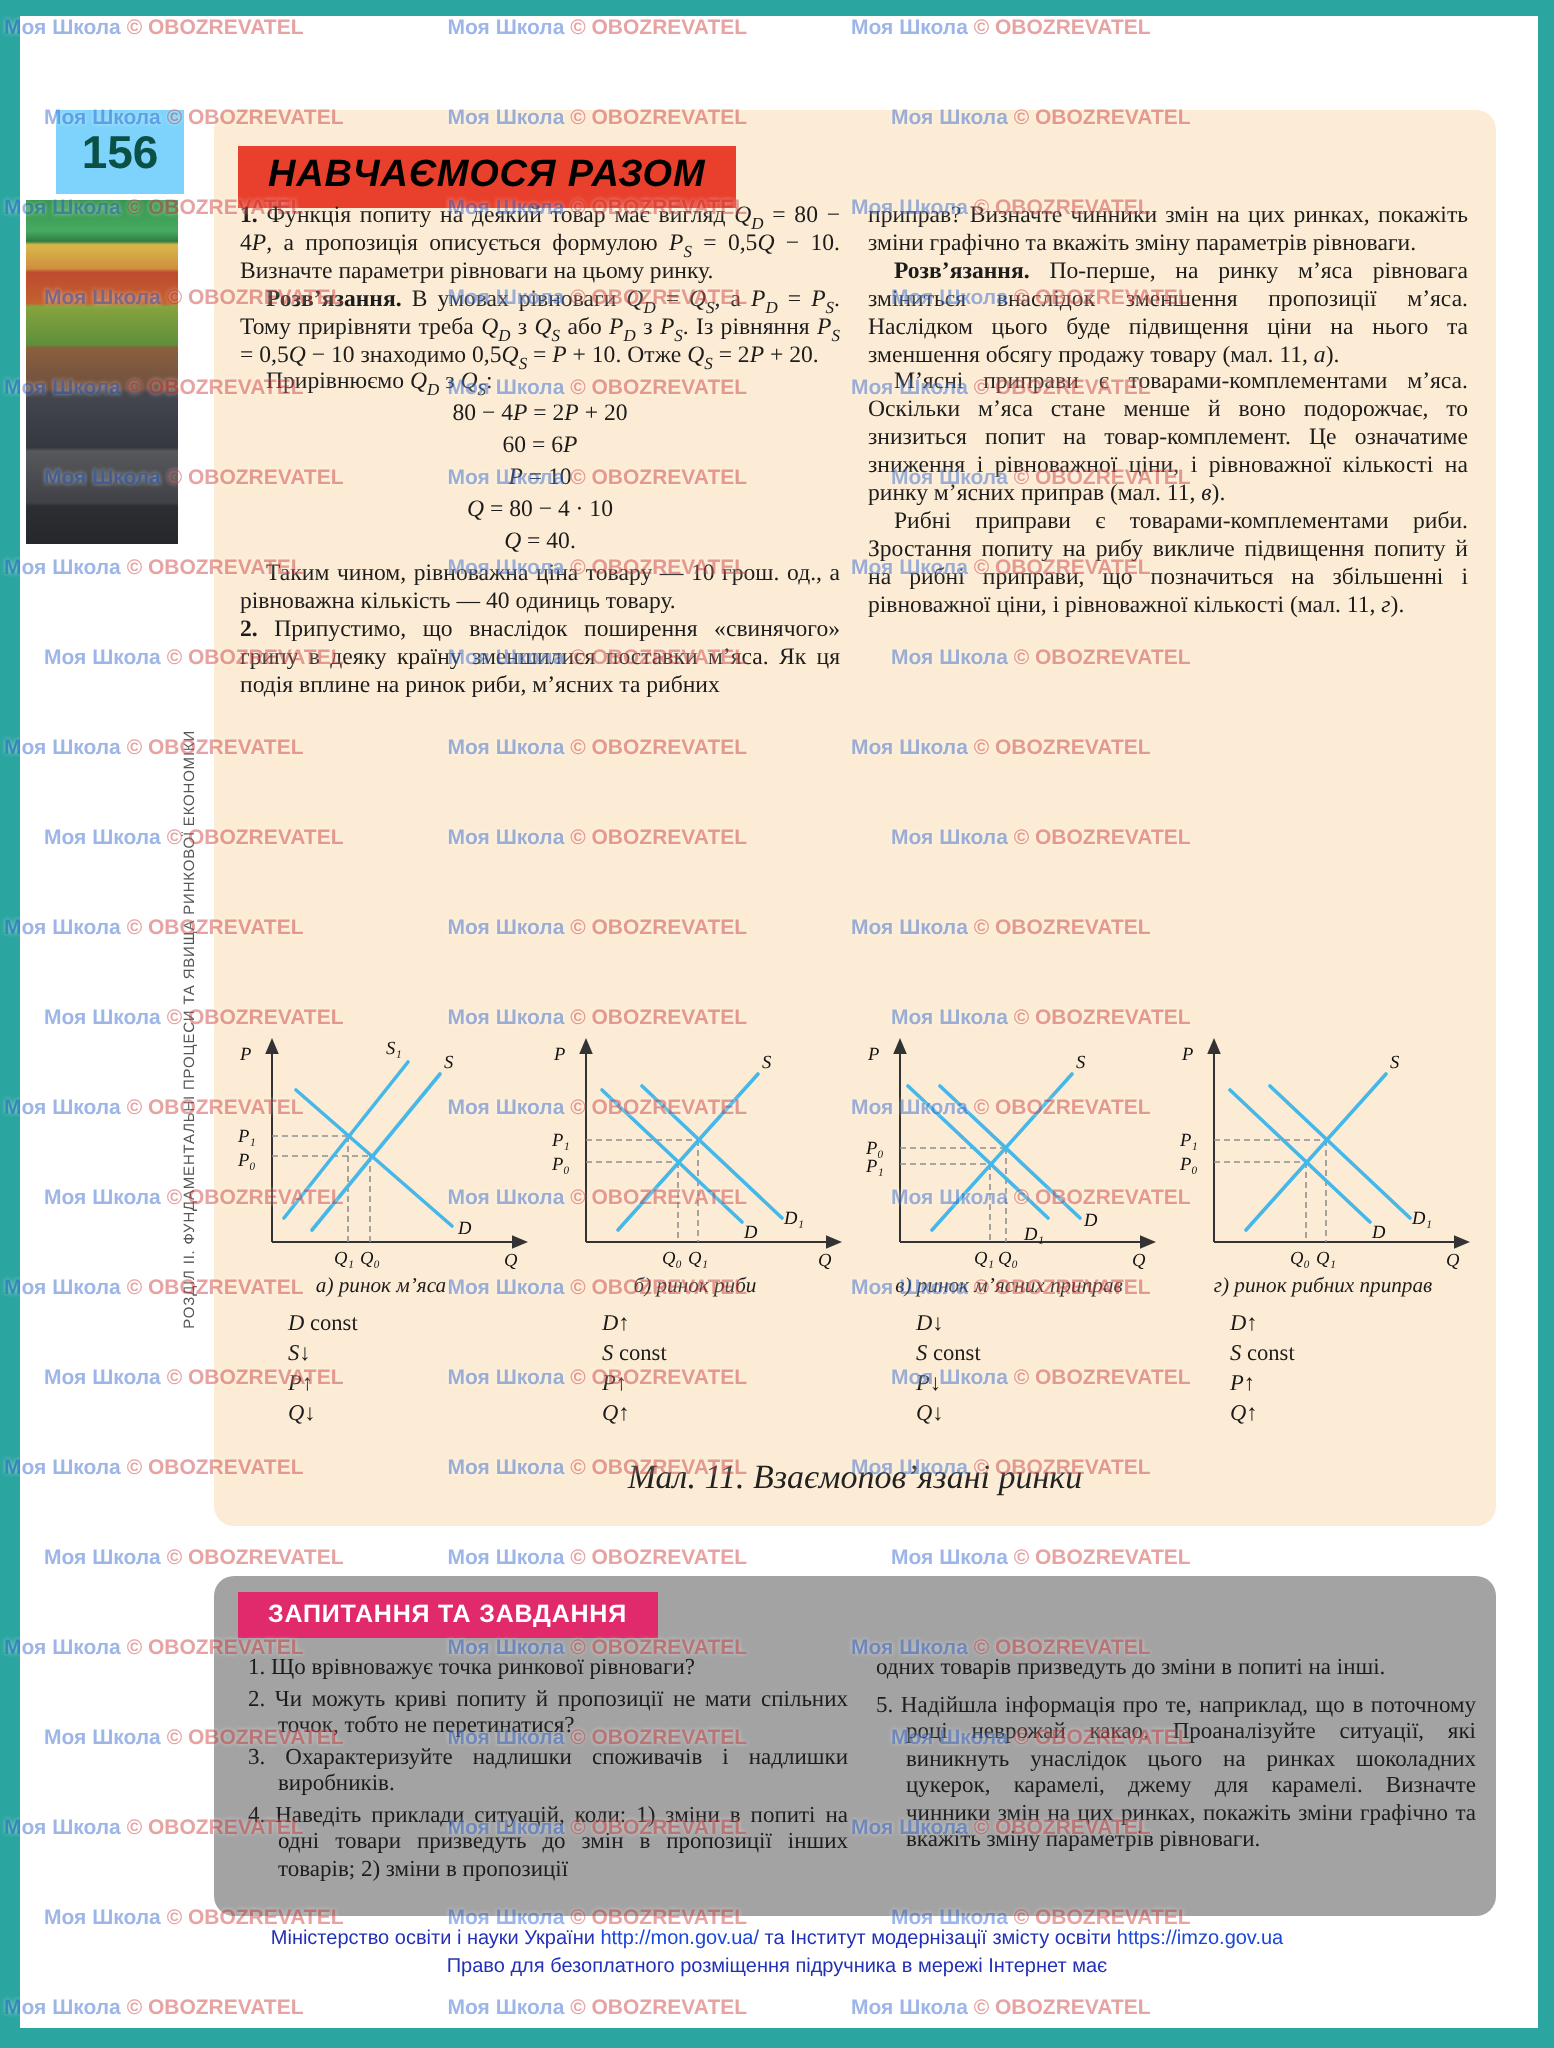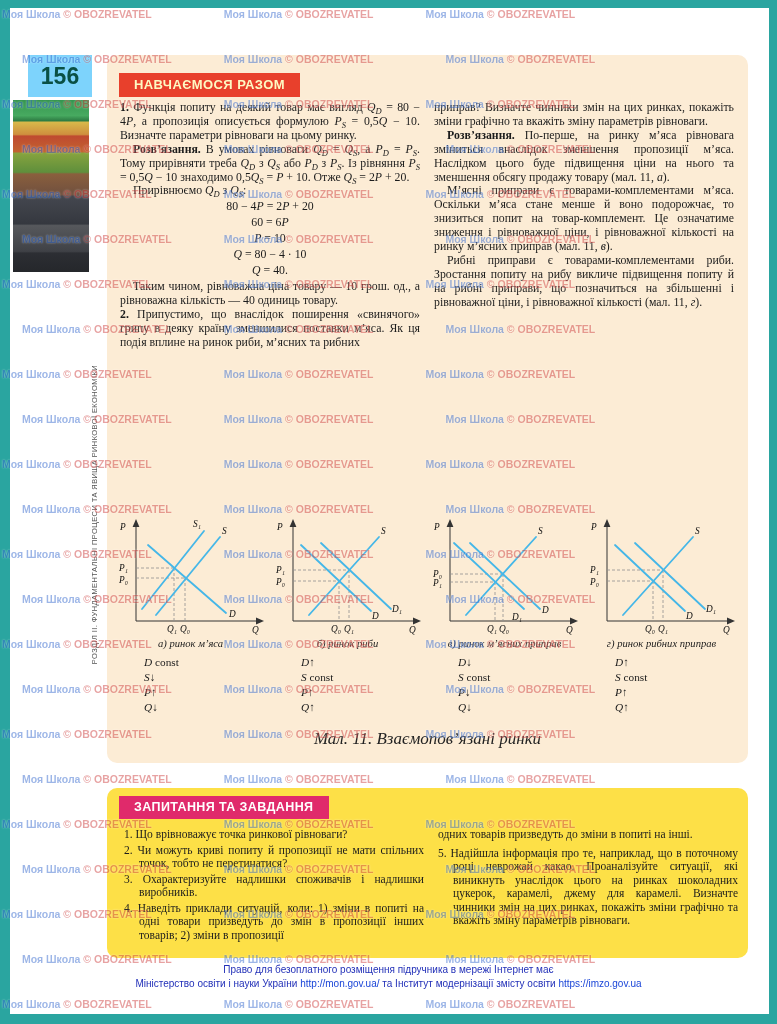--- a/index.html
+++ b/index.html
@@ -37,23 +37,23 @@
   .vtitle span {
     writing-mode: vertical-rl; transform: rotate(180deg);
     font-family:"Liberation Sans", sans-serif; font-size:7.5px; letter-spacing:.4px;
     color:#555; white-space:nowrap;
   }
 
   
   .lesson { position:absolute; left:107px; top:55px; width:641px; height:708px;
     background:#fcecd5; border-radius:10px; z-index:1; }
   .lesson-head {
-    position:absolute; left:12px; top:18px; background:#e8402c; color:#fef9c3;
-    font-family:"Liberation Sans", sans-serif; font-weight:bold; font-size:13px;
-    letter-spacing:.4px; padding:4px 15px 5px;
+    position:absolute; left:12px; top:18px; background:#e8402c; color:#000000;
+    font-family:"Liberation Sans", sans-serif; font-weight:bold; font-size:19px;
+    letter-spacing:.4px; padding:4px 15px 5px;font-style:italic;
   }
   .cols { position:absolute; left:13px; top:46px; display:flex; gap:14px; }
   .col { width:300px; font-size:11.8px; line-height:1.18; text-align:justify; }
   .p { text-indent:0; }
   .indent { text-indent:13px; }
   .eq { text-align:center; margin:2px 0; }
   sub { font-size:.72em; line-height:0; }
 
   
   .figrow { position:absolute; left:5px; top:460px; width:631px; display:flex; }
@@ -64,21 +64,21 @@
   .axes line   { stroke:#333; stroke-width:1; }
   .dash line   { stroke:#8f8f8f; stroke-width:.8; stroke-dasharray:3,2; }
   .curves line { stroke:#45b7e8; stroke-width:1.8; stroke-linecap:round; }
   .arrow { fill:#333; }
   .gl { font-family:"Liberation Serif", serif; font-style:italic; font-size:9.3px; fill:#111; }
   .main-cap { position:absolute; left:0; top:674px; width:100%; text-align:center;
     font-size:17px; font-style:italic; color:#222; }
 
   
   .quest { position:absolute; left:107px; top:788px; width:641px; height:170px;
-    background:#fde047; border-radius:10px; z-index:1; }
+    background:#a3a3a3; border-radius:10px; z-index:1; }
   .quest-head {
     position:absolute; left:12px; top:8px; background:#e02a6b; color:#fff;
     font-family:"Liberation Sans", sans-serif; font-weight:bold; font-size:12.5px;
     letter-spacing:.4px; padding:4px 15px 5px;
   }
   .qcols { position:absolute; left:17px; top:40px; display:flex; gap:14px; }
   .qcol { width:300px; font-size:11.5px; line-height:1.18; text-align:justify; }
   .q  { padding-left:15px; text-indent:-15px; margin-bottom:2px; }
   .qc { margin-bottom:5px; }
 
@@ -300,22 +300,22 @@
         <p class="q">4. Наведіть приклади ситуацій, коли: 1) зміни в попиті на одні товари призведуть до змін в пропозиції інших товарів; 2) зміни в пропозиції</p>
       </div>
       <div class="qcol">
         <p class="qc">одних товарів призведуть до зміни в попиті на інші.</p>
         <p class="q">5. Надійшла інформація про те, наприклад, що в поточному році неврожай какао. Проаналізуйте ситуації, які виникнуть унаслідок цього на ринках шоколадних цукерок, карамелі, джему для карамелі. Визначте чинники змін на цих ринках, покажіть зміни графічно та вкажіть зміну параметрів рівноваги.</p>
       </div>
     </div>
   </div>
 
   <div class="footer">
+    <div><span>Міністерство освіти і науки України </span><span class="url">http://mon.gov.ua/</span><span> та Інститут модернізації змісту освіти </span><span class="url">https://imzo.gov.ua</span></div>
     <div>Право для безоплатного розміщення підручника в мережі Інтернет має</div>
-    <div><span>Міністерство освіти і науки України </span><span class="url">http://mon.gov.ua/</span><span> та Інститут модернізації змісту освіти </span><span class="url">https://imzo.gov.ua</span></div>
   </div>
 
   <div class="wmlayer" id="watermark-layer">
       <span class="wm"><span class="wm-b">Моя Школа</span><span class="wm-s"> © OBOZREVATEL</span></span>
       <span class="wm"><span class="wm-b">Моя Школа</span><span class="wm-s"> © OBOZREVATEL</span></span>
       <span class="wm"><span class="wm-b">Моя Школа</span><span class="wm-s"> © OBOZREVATEL</span></span>
       <span class="wm"><span class="wm-b">Моя Школа</span><span class="wm-s"> © OBOZREVATEL</span></span>
       <span class="wm"><span class="wm-b">Моя Школа</span><span class="wm-s"> © OBOZREVATEL</span></span>
       <span class="wm"><span class="wm-b">Моя Школа</span><span class="wm-s"> © OBOZREVATEL</span></span>
       <span class="wm"><span class="wm-b">Моя Школа</span><span class="wm-s"> © OBOZREVATEL</span></span>

